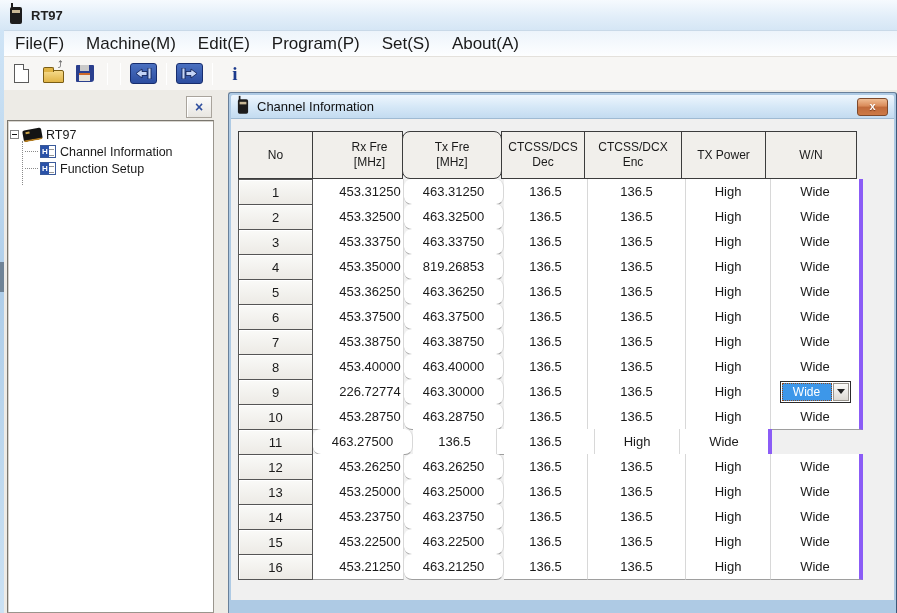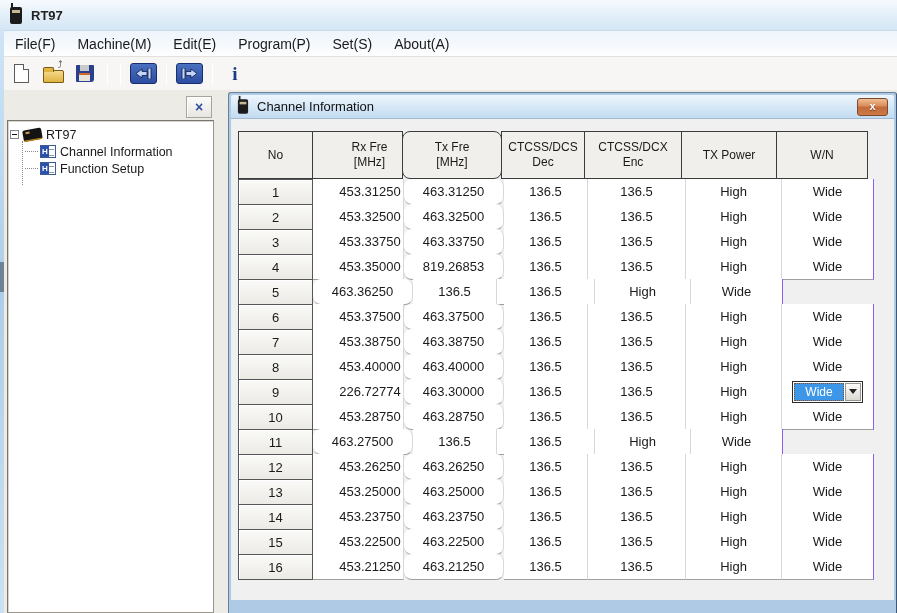--- a/index.html
+++ b/index.html
@@ -14,21 +14,21 @@
 
   .radio-icon { position:relative; width:12px; height:17px; background:#1c1c1c; border-radius:2px; }
   .radio-icon::before { content:""; position:absolute; left:1px; top:-4px; width:2px; height:5px; background:#1c1c1c; }
   .radio-icon::after { content:""; position:absolute; left:2px; top:3px; width:8px; height:3px; background:#c8b896; }
   .radio-icon.small { transform:scale(0.85); }
 
   
   .menubar { position:absolute; left:0; top:30px; width:897px; height:26px;
     background:linear-gradient(180deg,#edf4fb,#fdfeff); border-top:1px solid #c9d9e8;
     display:flex; align-items:center; padding-left:4px; }
-  .menu-item { font-size:14px; padding:3px 11px; cursor:default; }
+  .menu-item { font-size:17px; padding:3px 11px; cursor:default; }
 
   
   .toolbar { position:absolute; left:0; top:56px; width:897px; height:34px;
     background:#f7f6f4; border-top:1px solid #e4e1dc; display:flex; align-items:center; padding-left:8px; gap:6px; }
   .tsep { width:1px; height:22px; background:#c6c3bd; border-right:1px solid #fff; margin:0 3px; }
   .tbtn { width:26px; height:26px; display:flex; align-items:center; justify-content:center; }
 
   .new-icon { position:relative; width:15px; height:19px; background:#fff; border:1px solid #5a5a5a; }
   .new-icon::after { content:""; position:absolute; right:-1px; top:-1px; width:5px; height:5px;
     background:#f7f6f4; border-left:1px solid #5a5a5a; border-bottom:1px solid #5a5a5a; }
@@ -98,23 +98,23 @@
     display:flex; flex-direction:column; align-items:center; justify-content:center;
     font-size:12px; line-height:1.25; height:48px; }
   .hcell:first-child { margin-left:0; }
   .trow { margin-top:-1px; }
   .trow:first-child { margin-top:0; }
   .nocell { background:linear-gradient(#fafaf8,#eceae5); border:1px solid #555;
     display:flex; align-items:center; justify-content:center; font-size:13px; height:26px;
     box-shadow:inset 1px 1px 0 #fff; }
   .dcell { background:#fff; border-right:1px solid #d8d8d8; border-bottom:1px solid #9e9e9e;
     display:flex; align-items:center; justify-content:center; font-size:13px; height:26px; }
-  .dcell.last { border-right:1px solid #8b5cf6;text-align:center; }
+  .dcell.last { border-right:4px solid #8b5cf6;text-align:center; }
   .w-no{width:75px;flex:none;} .w-rx{width:91px;flex:none;padding-left:24px;} .w-tx{width:100px;flex:none;border-radius:8px;}
-  .w-dec{width:84px;flex:none;} .w-enc{width:98px;flex:none;} .w-pow{width:96px;flex:none;} .w-wn{width:92px;flex:none;}
+  .w-dec{width:84px;flex:none;} .w-enc{width:98px;flex:none;} .w-pow{width:85px;flex:none;} .w-wn{width:92px;flex:none;}
 
   
   .combo { display:flex; width:71px; height:22px; border:1px solid #2b2b2b; background:#fff; padding:1px; }
   .combo-value { flex:1; background:#3d97e9; color:#fff; font-size:12px;
     display:flex; align-items:center; justify-content:center;
     outline:1px dotted #8a4a22; outline-offset:-1px; }
   .combo-btn { width:16px; margin-left:1px; background:linear-gradient(#fbfbfa,#dcd9d3);
     border:1px solid #9a968f; display:flex; align-items:center; justify-content:center; }
   .combo-btn::after { content:""; width:0; height:0; border-left:4px solid transparent;
     border-right:4px solid transparent; border-top:5px solid #222; }
@@ -275,20 +275,21 @@
     <div class="dcell w-enc">136.5</div>
     <div class="dcell w-pow">High</div>
     <div class="dcell w-wn last">
       <span>Wide</span>
 
     </div>
   </div>
 
   <div class="trow">
     <div class="nocell w-no">5</div>
+    <div class="dcell w-rx">453.36250</div>
     <div class="dcell w-tx">463.36250</div>
     <div class="dcell w-dec">136.5</div>
     <div class="dcell w-enc">136.5</div>
     <div class="dcell w-pow">High</div>
     <div class="dcell w-wn last">
       <span>Wide</span>
 
     </div>
   </div>
 

